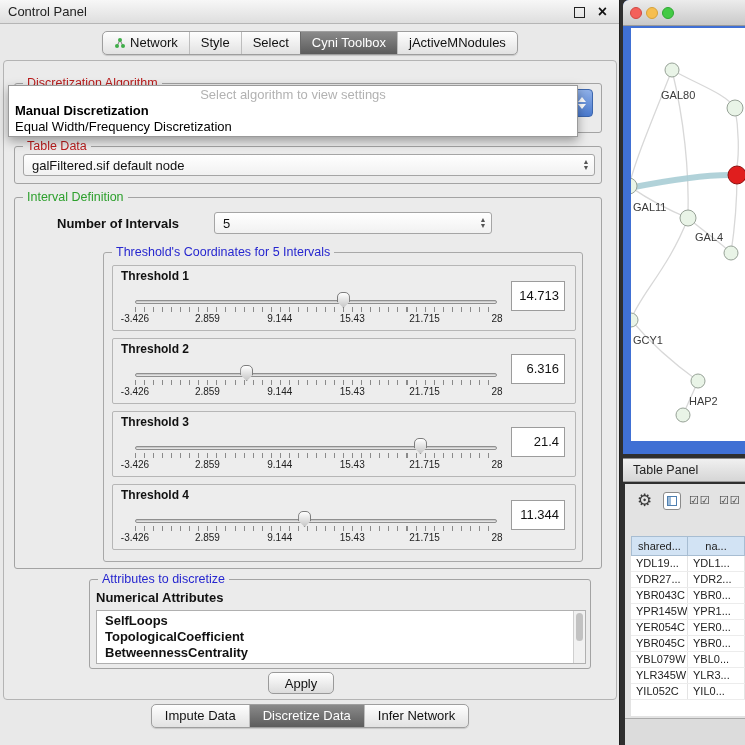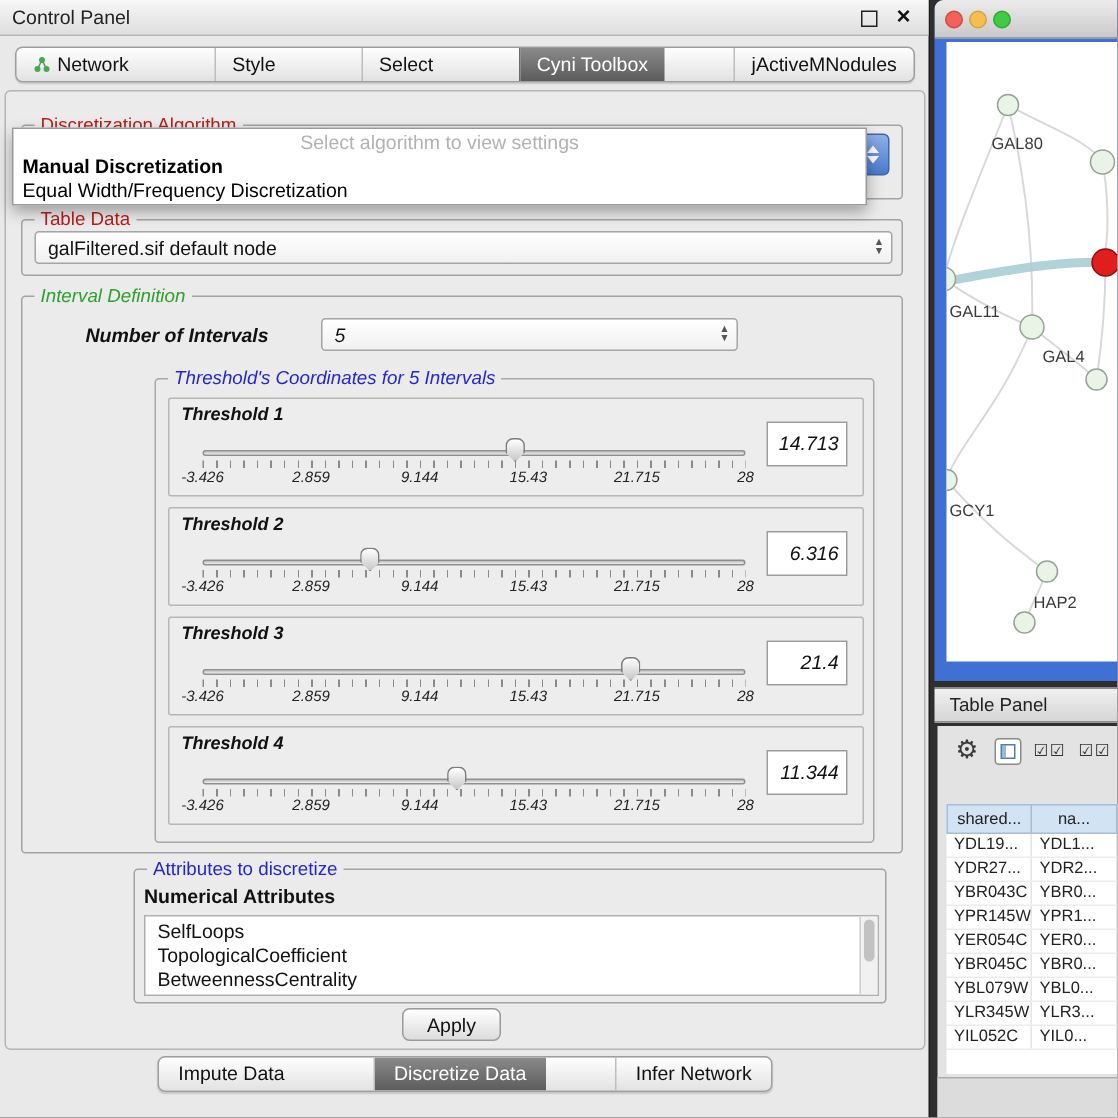--- a/index.html
+++ b/index.html
@@ -8,21 +8,21 @@
   
   #control-panel{position:absolute;left:0;top:0;width:620px;height:745px;background:#e9e9e9;border-right:1px solid #1d1d1d;box-sizing:border-box;}
   #cp-titlebar{position:absolute;left:0;top:0;width:100%;height:24px;background:linear-gradient(#f7f7f7,#dedede);border-bottom:1px solid #b5b5b5;box-sizing:border-box;}
   #cp-title{position:absolute;left:8px;top:4px;font-size:13px;color:#222;}
   #cp-minbox{position:absolute;right:34px;top:7px;width:9px;height:9px;border:1.5px solid #222;}
   #cp-closex{position:absolute;right:12px;top:2px;font-size:16px;font-weight:bold;color:#111;line-height:20px;}
   
   .tabbar{position:absolute;width:620px;display:flex;justify-content:center;}
   #top-tabs{top:31px;}
   #bottom-tabs{top:704px;}
-  .tabgroup{display:flex;border:1px solid #9e9e9e;border-radius:5px;overflow:hidden;background:linear-gradient(#fefefe,#e2e2e2);box-shadow:0 1px 1px rgba(0,0,0,.15);gap:46px;}
+  .tabgroup{display:flex;border:1px solid #9e9e9e;border-radius:5px;overflow:hidden;background:linear-gradient(#fefefe,#e2e2e2);box-shadow:0 1px 1px rgba(0,0,0,.15);}
   .tab{padding:3px 11px;font-size:13px;color:#111;border-left:1px solid #bdbdbd;line-height:16px;display:flex;align-items:center;gap:4px;white-space:nowrap;}
   .tab:first-child{border-left:none;}
   .tab.selected{background:linear-gradient(#8a8a8a,#5c5c5c);color:#fff;border-left-color:#6a6a6a;}
   .neticon{display:inline-block;}
   
   #cp-body{position:absolute;left:3px;top:60px;width:614px;height:640px;background:#ebebeb;border:1px solid #b4b4b4;border-radius:4px;box-sizing:border-box;}
   
   .group{position:absolute;border:1px solid #a3a3a3;border-radius:3px;box-sizing:border-box;}
   .group-title{position:absolute;top:-8px;left:8px;background:#ebebeb;padding:0 4px;font-size:12.5px;line-height:15px;color:#b91c1c;white-space:nowrap;}
   .group-title.green{color:#2da02d;}
@@ -36,39 +36,39 @@
   .popup-placeholder{text-align:center;color:#b2b2b2;font-size:13px;height:17px;line-height:17px;}
   .popup-item{font-size:13px;height:16px;line-height:16px;padding-left:6px;color:#000;}
   .popup-item.bold{font-weight:bold;}
   
   #tabledata-group{left:10px;top:85px;width:588px;height:38px;}
   .combo{position:absolute;background:linear-gradient(#ffffff,#f1f1f1);border:1px solid #a5a5a5;border-radius:3px;box-sizing:border-box;display:flex;align-items:center;}
   .combo-text{font-size:13px;color:#111;padding-left:8px;flex:1;white-space:nowrap;overflow:hidden;}
   .combo-arrows{width:16px;display:flex;flex-direction:column;align-items:center;line-height:6px;font-size:7px;color:#555;}
   #tabledata-combo{left:8px;top:7px;width:572px;height:22px;}
   
-  #interval-group{left:10px;top:136px;width:588px;height:372px;font-style:italic;}
+  #interval-group{left:10px;top:136px;width:588px;height:372px;}
   #numintervals-label{position:absolute;left:42px;top:18px;font-size:13px;font-weight:bold;color:#111;}
   #numintervals-combo{left:199px;top:14px;width:278px;height:22px;}
   #thresholds-group{left:42px;top:54px;width:480px;height:310px;border-color:#a8a8a8;margin-left:46px;}
   .threshold{position:absolute;left:8px;width:464px;height:66px;border:1px solid #b6b6b6;border-radius:2px;box-sizing:border-box;background:#ededed;}
   .tlabel{position:absolute;left:8px;top:3px;font-size:12px;font-weight:bold;color:#111;}
   .valuebox{position:absolute;right:10px;top:15px;width:54px;height:30px;background:#fff;border:1px solid #9c9c9c;box-sizing:border-box;font-size:13px;line-height:28px;text-align:right;padding-right:5px;color:#111;}
   .sliderwrap{position:absolute;left:22px;top:26px;width:362px;height:36px;}
   .track{position:absolute;left:0;top:8px;width:100%;height:4px;background:linear-gradient(#bdbdbd,#f0f0f0);border:1px solid #8f8f8f;border-radius:2px;box-sizing:border-box;}
   .ticks{position:absolute;left:0;top:15px;width:100%;height:5px;background-image:repeating-linear-gradient(to right,#8a8a8a 0 1px,transparent 1px 9.05px);}
   .thumb{position:absolute;top:0;width:13px;height:16px;background:linear-gradient(#ffffff,#c7c7c7);border:1px solid #7d7d7d;border-radius:5px 5px 2px 2px;clip-path:polygon(0 0,100% 0,100% 60%,50% 100%,0 60%);box-sizing:border-box;z-index:2;}
   .tick-labels{position:absolute;left:0;top:21px;width:100%;height:12px;}
   .tick-labels span{position:absolute;top:0;transform:translateX(-50%);font-size:10px;color:#222;white-space:nowrap;}
   
   #attr-group{left:52px;top:518px;width:502px;height:90px;margin-left:33px;}
   #numattr-heading{position:absolute;left:6px;top:10px;font-size:13px;font-weight:bold;color:#111;}
   #attr-list{position:absolute;left:6px;top:30px;width:490px;height:54px;background:#fff;border:1px solid #b0b0b0;box-sizing:border-box;overflow:hidden;}
   #attr-ul{margin:2px 0 0 0;padding:0 0 0 8px;list-style:none;}
-  #attr-ul li{font-size:13px;line-height:16px;color:#111;white-space:nowrap;}
+  #attr-ul li{font-size:13px;line-height:16px;color:#111;white-space:nowrap;font-weight:bold;}
   .vscroll{position:absolute;right:0;top:0;bottom:0;width:12px;background:#f1f1f1;border-left:1px solid #cfcfcf;box-sizing:border-box;}
   .vthumb{position:absolute;left:2px;top:2px;width:7px;height:28px;background:#c2c2c2;border-radius:4px;}
   
   #apply-btn{position:absolute;left:264px;top:611px;width:66px;height:22px;border:1px solid #9a9a9a;border-radius:5px;background:linear-gradient(#ffffff,#dcdcdc);font-size:13px;color:#111;font-family:inherit;}
   .btab{padding:3px 13px;font-size:13px;color:#111;border-left:1px solid #bdbdbd;line-height:16px;white-space:nowrap;}
   .btab:first-child{border-left:none;}
   .btab.selected{background:linear-gradient(#8a8a8a,#5c5c5c);color:#fff;}
   
   #network-window{position:absolute;left:623px;top:0;width:122px;height:454px;background:#4070d4;border-radius:6px 0 0 0;}
   #net-titlebar{position:absolute;left:0;top:0;width:100%;height:26px;background:linear-gradient(#ececec,#c9c9c9);border-radius:6px 0 0 0;border-bottom:1px solid #9a9a9a;box-sizing:border-box;}

